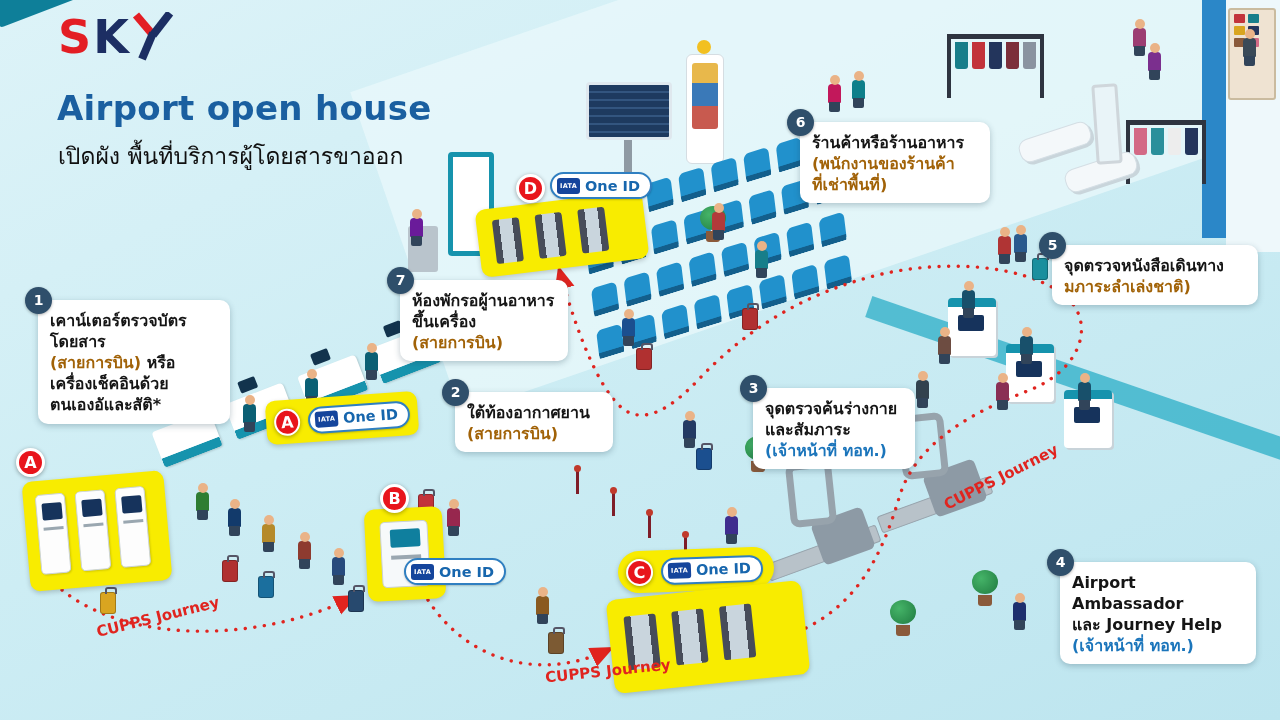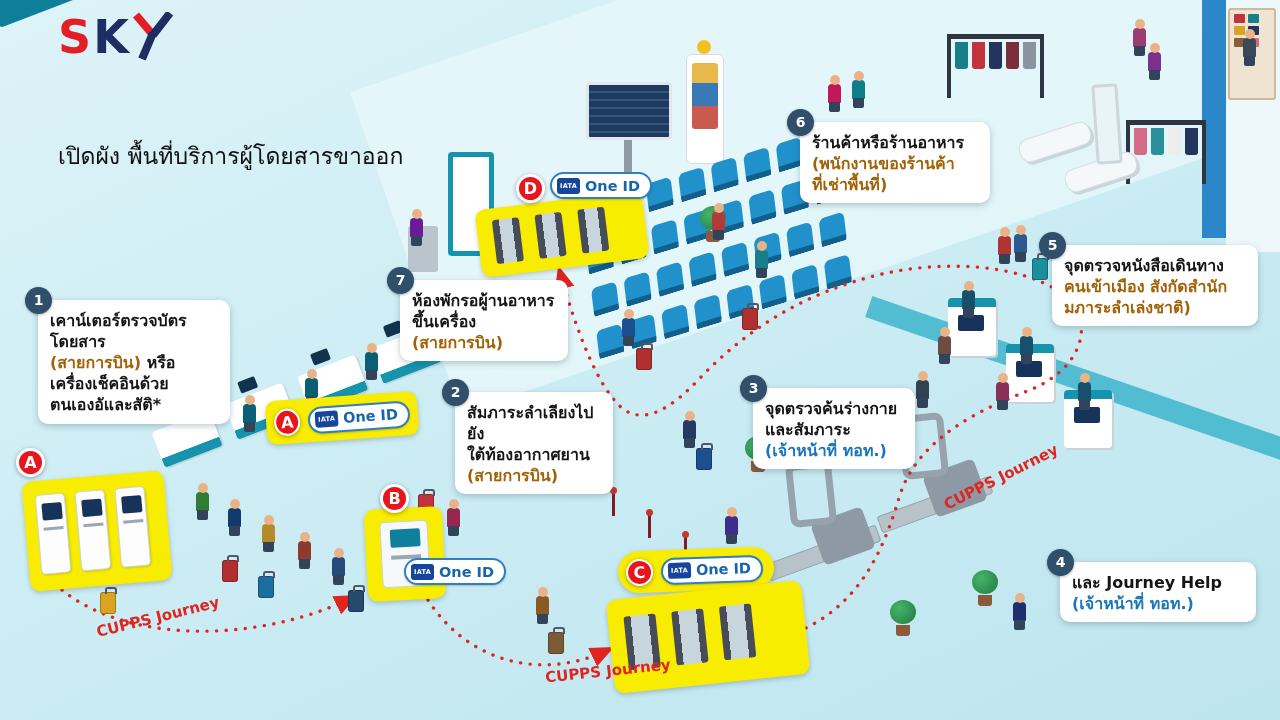--- a/index.html
+++ b/index.html
@@ -325,42 +325,41 @@
     <span class="num">1</span>
     <span class="ln">เคาน์เตอร์ตรวจบัตร</span>
     <span class="ln">โดยสาร</span>
     <span class="ln"><span class="org">(สายการบิน)</span><span> หรือ</span></span>
     <span class="ln">เครื่องเช็คอินด้วย</span>
     <span class="ln">ตนเองอัและสัติ*</span>
   </div>
 
   <div class="co" style="left:455px;top:392px;width:158px">
     <span class="num">2</span>
-    <span class="ln">สัมภาระลำเลียงไปยัง</span>
     <span class="ln">ใต้ท้องอากาศยาน</span>
     <span class="ln org">(สายการบิน)</span>
   </div>
 
   <div class="co" style="left:753px;top:388px;width:162px">
     <span class="num">3</span>
     <span class="ln">จุดตรวจค้นร่างกาย</span>
     <span class="ln">และสัมภาระ</span>
     <span class="ln blu">(เจ้าหน้าที่ ทอท.)</span>
   </div>
 
   <div class="co" style="left:1060px;top:562px;width:196px">
     <span class="num">4</span>
+    <span class="ln">Airport Ambassador</span>
     <span class="ln">และ Journey Help</span>
     <span class="ln blu">(เจ้าหน้าที่ ทอท.)</span>
   </div>
 
   <div class="co" style="left:1052px;top:245px;width:206px">
     <span class="num">5</span>
     <span class="ln">จุดตรวจหนังสือเดินทาง</span>
-    <span class="ln org">คนเข้าเมือง สังกัดสำนัก</span>
     <span class="ln org">มภาระลำเล่งชาติ)</span>
   </div>
 
   <div class="co" style="left:800px;top:122px;width:190px">
     <span class="num">6</span>
     <span class="ln">ร้านค้าหรือร้านอาหาร</span>
     <span class="ln org">(พนักงานของร้านค้า</span>
     <span class="ln org">ที่เช่าพื้นที่)</span>
   </div>
 
@@ -373,15 +372,16 @@
 
   <div class="abs logo">
     <span class="s">S</span>
     <span class="k">K</span>
     <svg width="42" height="50" viewBox="0 0 42 50" style="margin-left:2px;margin-top:2px">
       <line x1="4" y1="3" x2="21" y2="23" stroke="#e31e24" stroke-width="8"></line>
       <line x1="38" y1="1" x2="21" y2="23" stroke="#1c2e63" stroke-width="8"></line>
       <line x1="21" y1="21" x2="10" y2="47" stroke="#1c2e63" stroke-width="8"></line>
     </svg>
   </div>
+  <div class="abs title">Airport open house</div>
   <div class="abs subtitle">เปิดผัง พื้นที่บริการผู้โดยสารขาออก</div>
 
 </div>
 
 </body></html>

